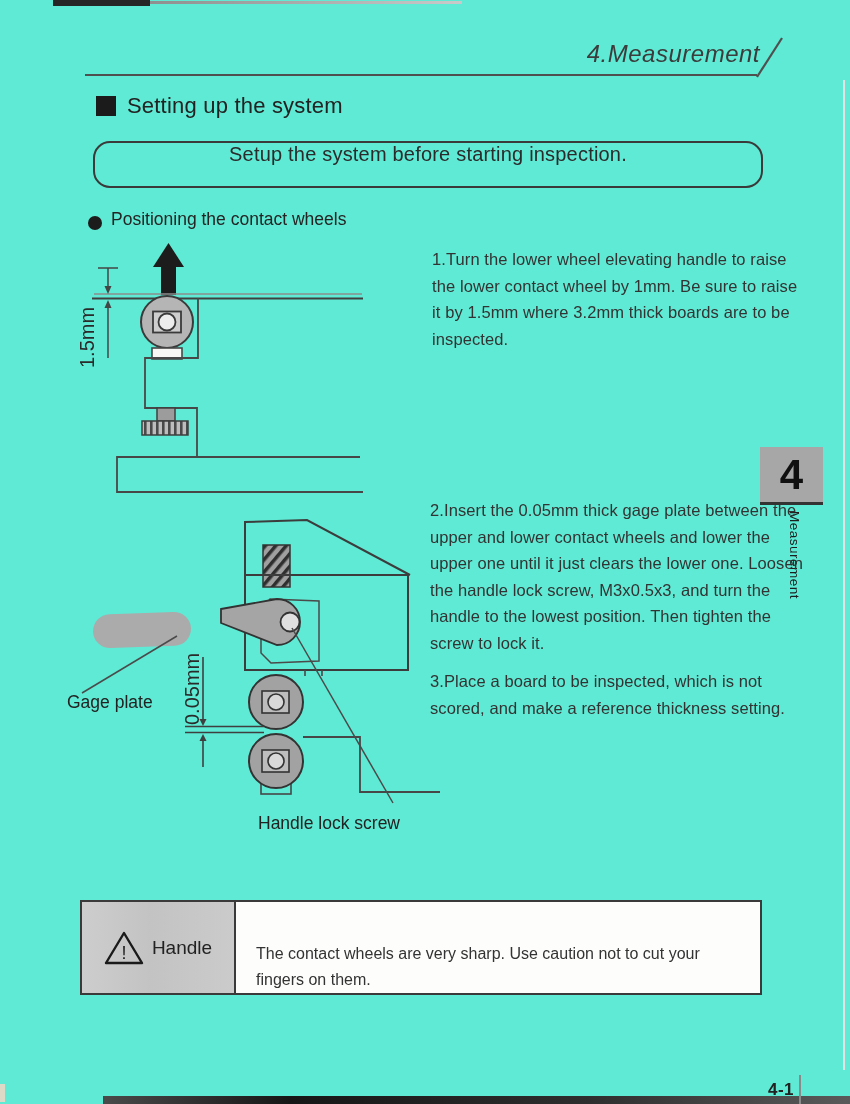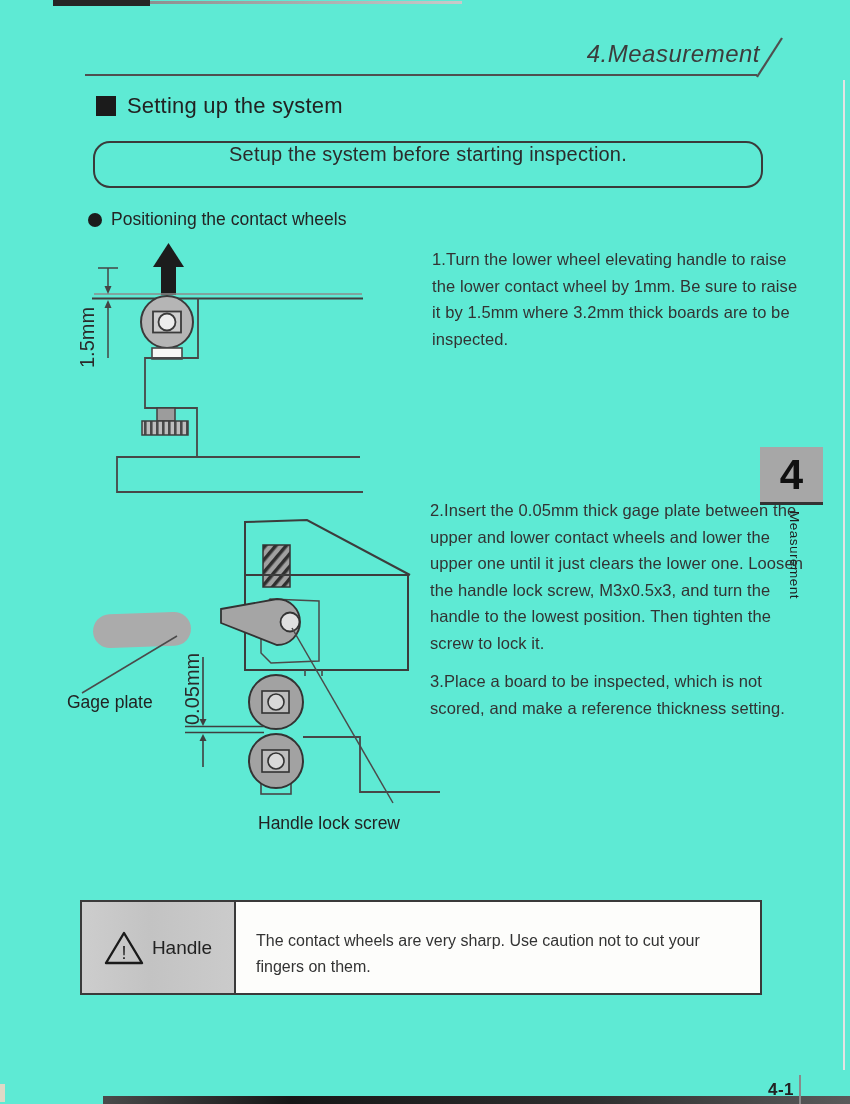--- a/index.html
+++ b/index.html
@@ -23,21 +23,21 @@
 
   
   .section-heading{left:96px;top:93px;display:flex;align-items:center;gap:11px;}
   .black-square{width:20px;height:20px;background:#1b1b1b;flex:0 0 auto;}
   .section-heading-text{font-size:22px;color:#222;letter-spacing:.2px;}
 
   .callout-box{left:93px;top:141px;width:666px;height:43px;border:2px solid #3a3a3a;border-radius:17px;
     display:flex;justify-content:center;}
   .callout-text{font-size:20px;color:#2b2b2b;letter-spacing:.2px;}
 
-  .subheading{left:88px;top:209px;display:flex;align-items:center;gap:9px;}
+  .subheading{left:88px;top:209px;display:flex;align-items:flex-end;gap:9px;}
   .bullet-dot{width:14px;height:14px;border-radius:50%;background:#1c1c1c;flex:0 0 auto;}
   .subheading-text{font-size:17.5px;color:#242424;}
 
   
   .step{font-size:16.5px;line-height:26.5px;color:#333;letter-spacing:.1px;}
   .step1{left:432px;top:246px;width:368px;}
   .step2{left:430px;top:497px;width:378px;}
   .step3{left:430px;top:668px;width:374px;}
 
   
@@ -50,21 +50,21 @@
   
   .figure1{left:60px;top:240px;}
   .figure2{left:55px;top:495px;}
   svg text{font-family:"Liberation Sans","DejaVu Sans",sans-serif;}
 
   
   .caution-box{left:80px;top:900px;width:678px;height:91px;border:2px solid #3a3a3a;display:flex;background:#fdfdfb;}
   .caution-left{width:152px;flex:0 0 auto;background:linear-gradient(90deg,#cdcdcd,#c3c3c3 45%,#cbcbcb);
     border-right:2px solid #3a3a3a;display:flex;align-items:center;justify-content:center;gap:8px;}
   .caution-word{font-size:19px;color:#222;}
-  .caution-body{flex:1;display:flex;align-items:center;padding:13px 18px 0 20px;}
+  .caution-body{flex:1;display:flex;align-items:flex-end;padding:13px 18px 0 20px;}
   .caution-text{font-size:16px;line-height:26px;color:#333;max-width:500px;}
 
   
   .page-number{left:760px;top:1080px;width:34px;text-align:right;font-size:17px;font-weight:bold;color:#222;letter-spacing:.5px;}
   .footer-tick{left:799px;top:1075px;width:2px;height:29px;background:#8a8a8a;}
 
   
   .watermark{left:27px;top:521px;width:800px;font-size:55px;font-weight:bold;
     color:#2824cd;white-space:nowrap;letter-spacing:0;opacity:.95;z-index:50;pointer-events:none;}
 </style>

